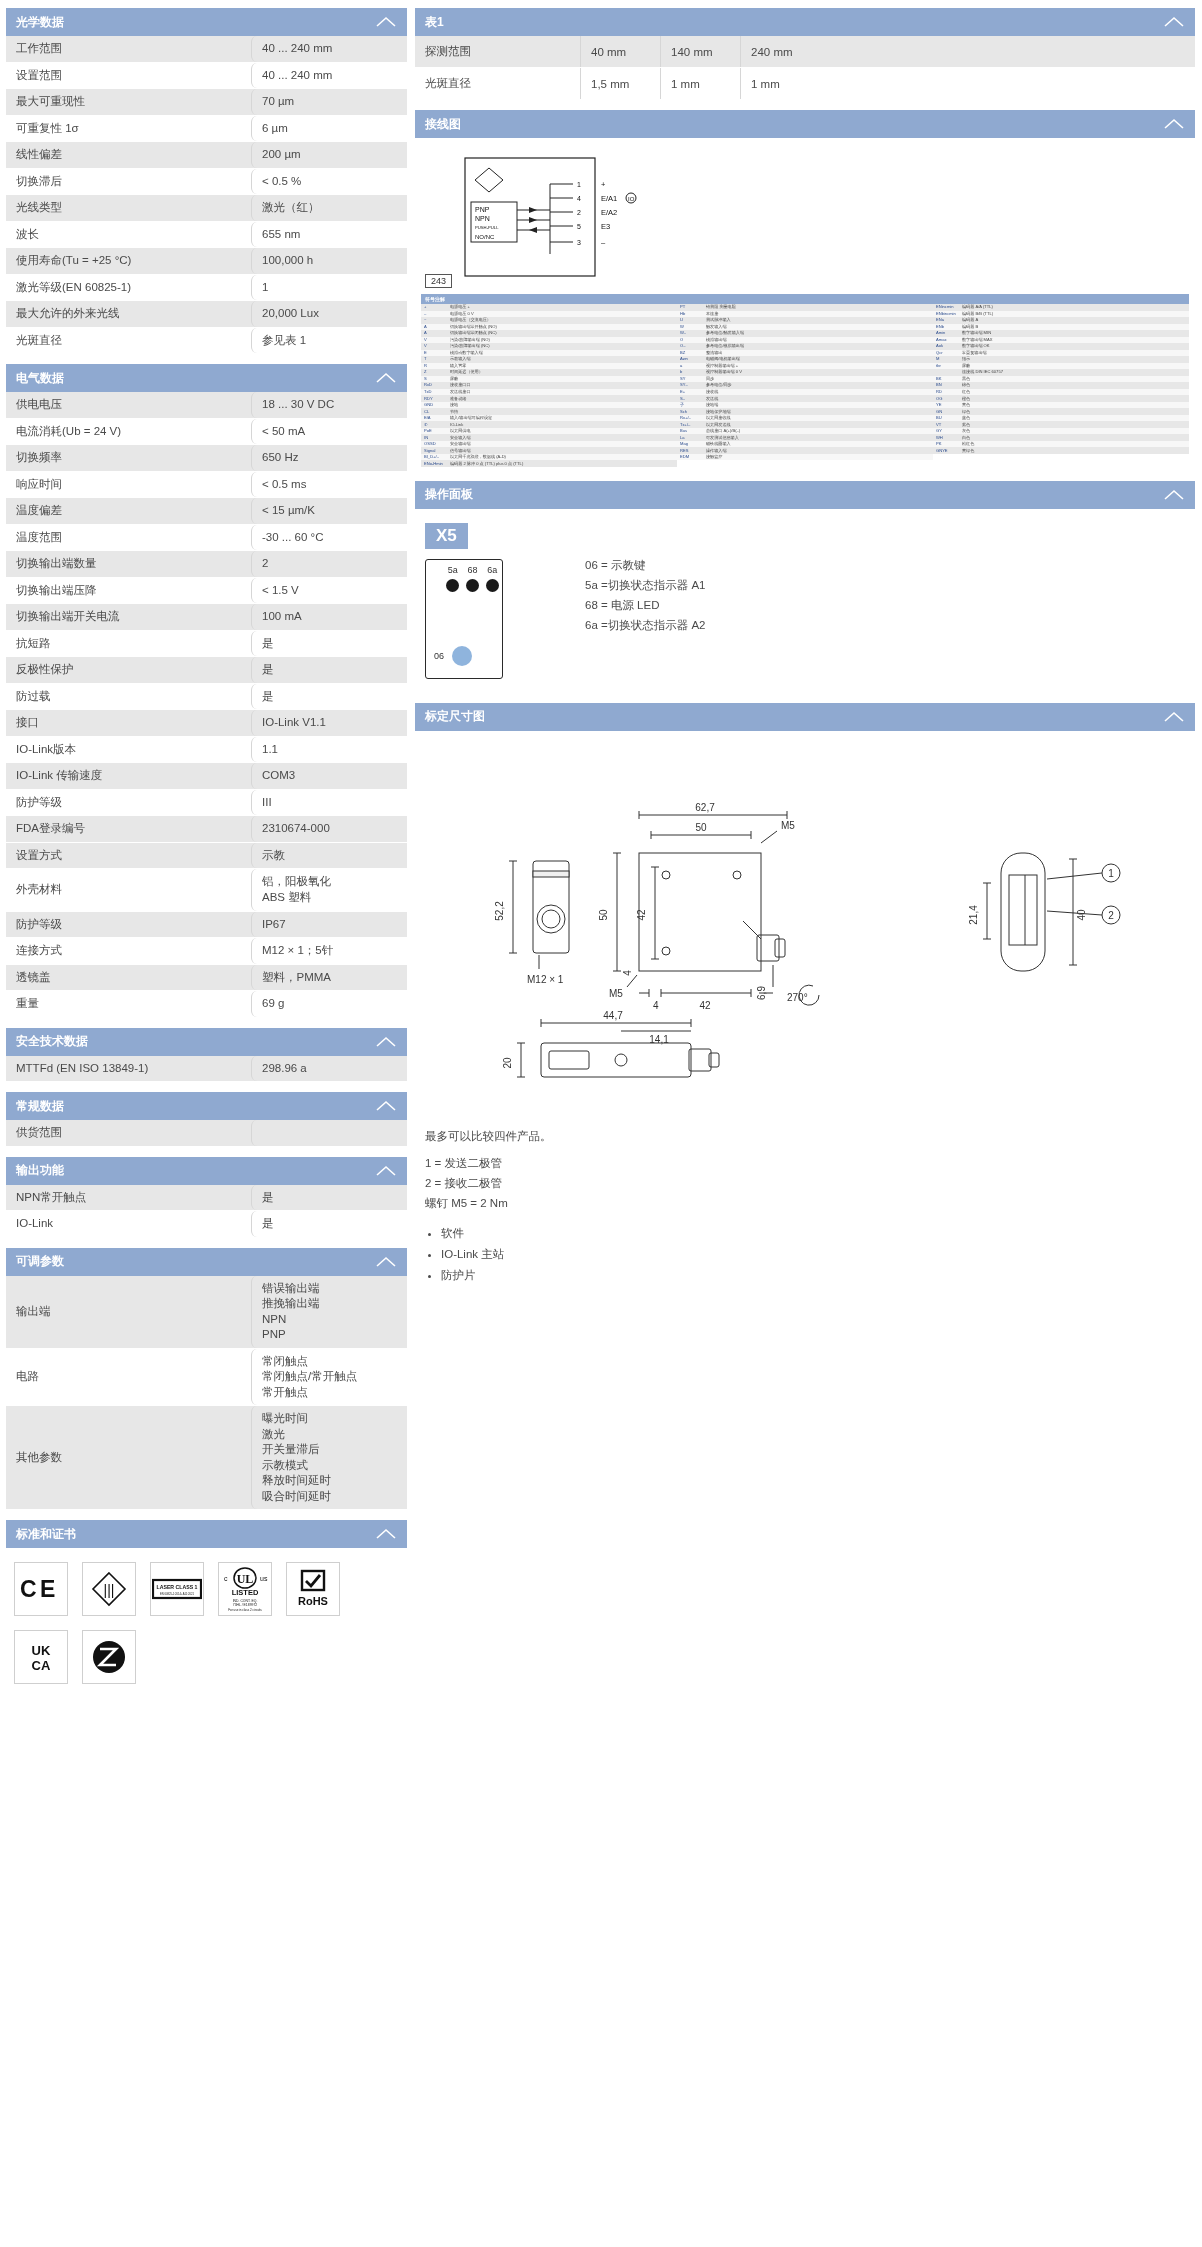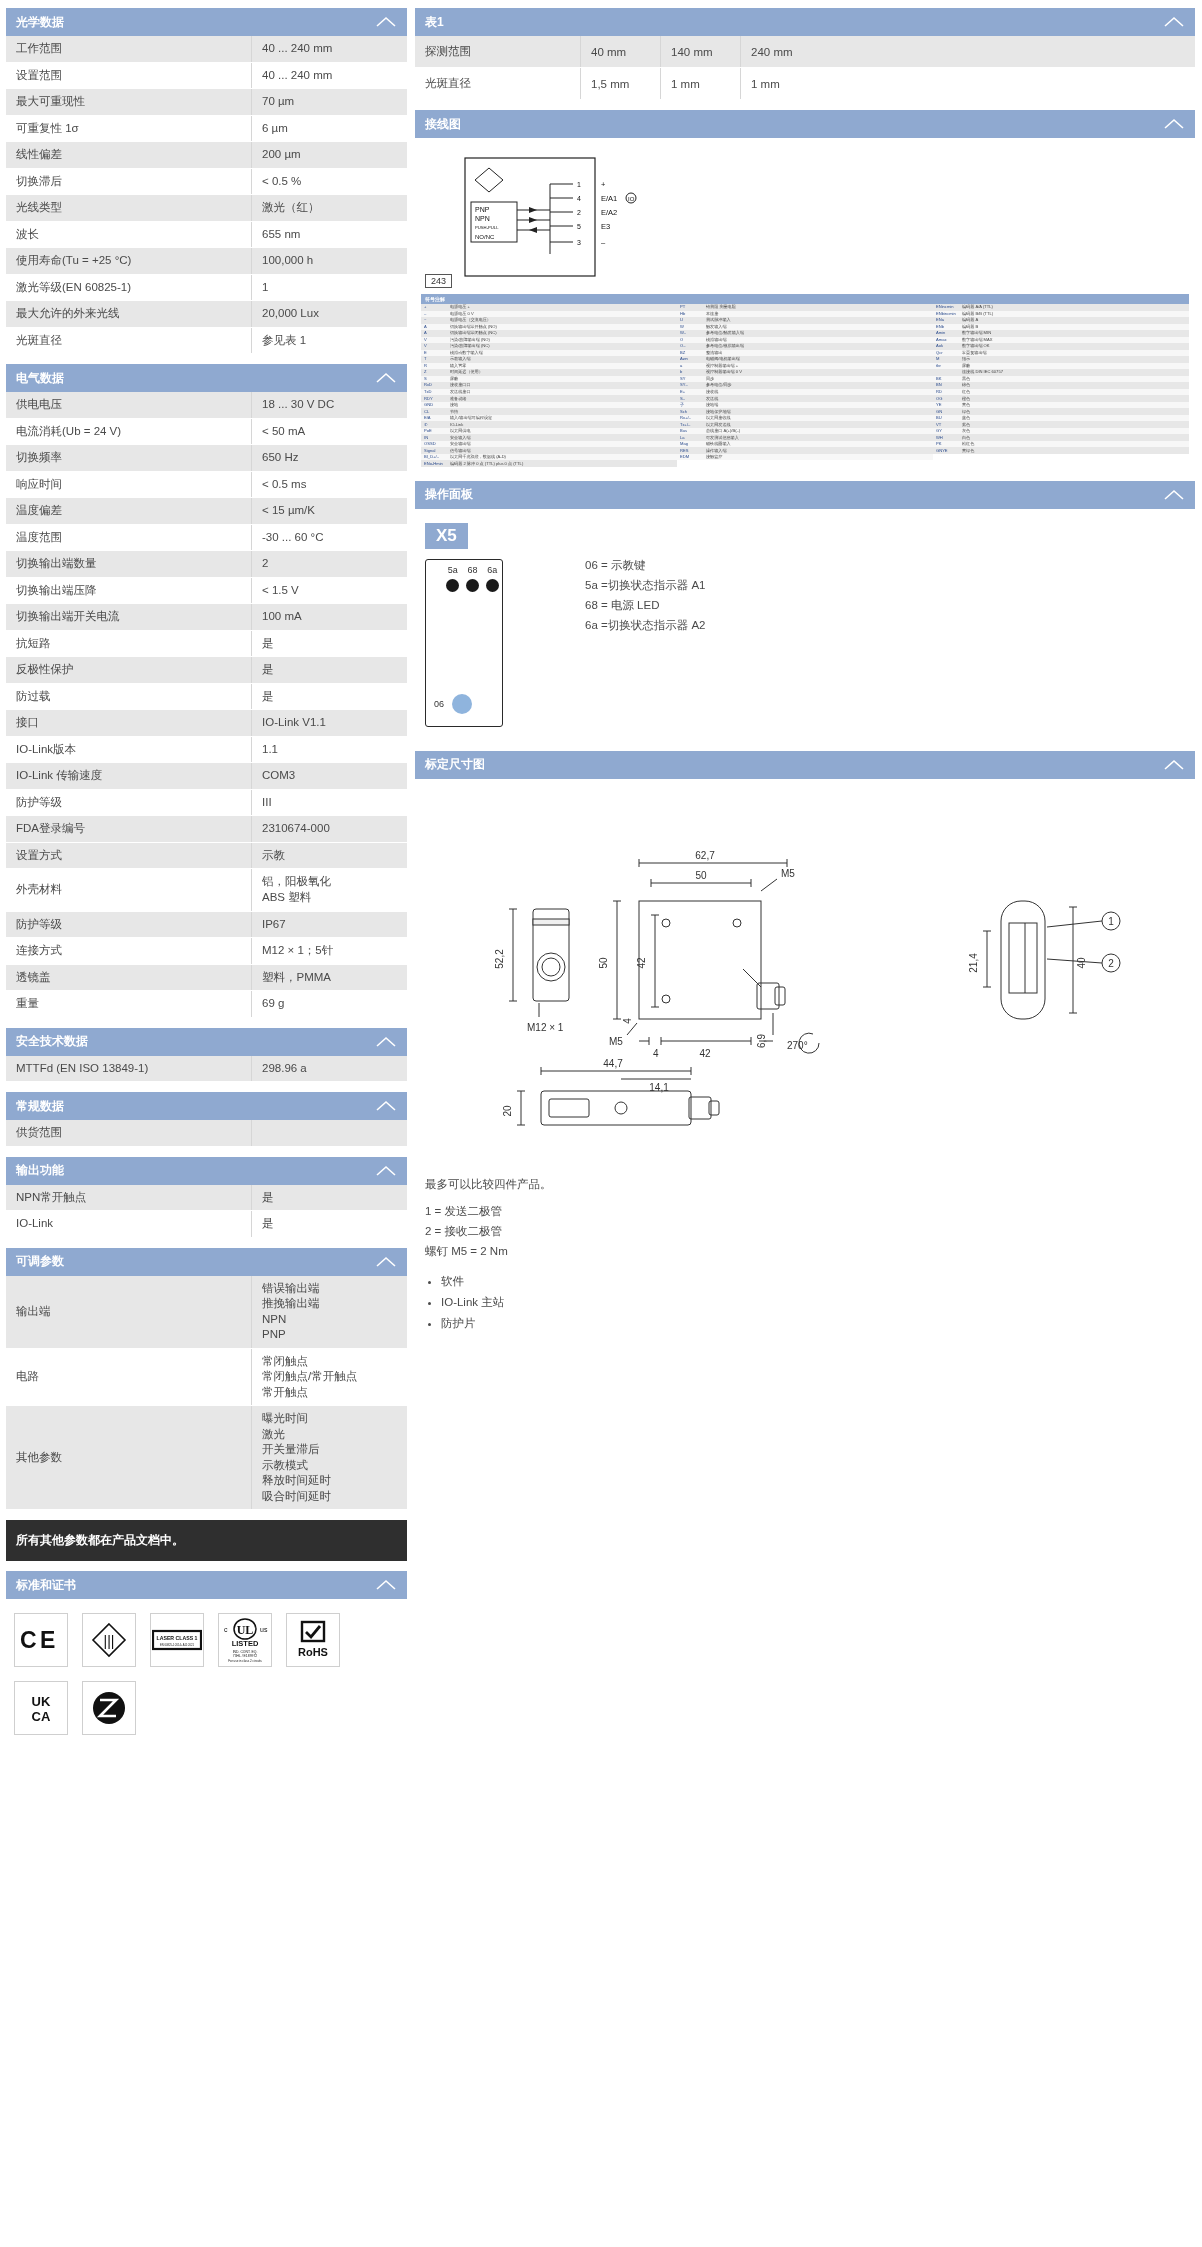--- a/index.html
+++ b/index.html
@@ -53,20 +53,21 @@
   }
   .row .v {
     flex: 1;
     padding: 5px 8px 5px 10px;
     display: flex;
     align-items: center;
     color: #4a4a4a;
     border-left: 1px solid #d6d6d6;
     line-height: 1.35;
     white-space: pre-line;
+    border-radius: 6px;
   }
 
   .banner-dark {
     background: #2f2f2f;
     color: #ffffff;
     font-weight: bold;
     font-size: 12px;
     padding: 12px 10px;
     margin-top: 10px;
   }
@@ -133,21 +134,21 @@
 
   
   .panel-area { display: flex; padding: 14px 10px; background: #fff; }
   .panel-left { width: 160px; flex: none; }
   .x5tag {
     display: inline-block; background: #8fa9d0; color: #fff;
     font-weight: bold; font-size: 17px; padding: 3px 11px;
     margin-bottom: 10px;
   }
   .device {
-    width: 78px; height: 168px;
+    width: 78px; height: 120px;
     border: 1.5px solid #2a2a2a; border-radius: 3px;
     position: relative; background: #fff; padding-left: 17px;
   }
   .dev-labels { display: flex; justify-content: space-around; padding-top: 5px; font-size: 9px; color: #333; }
   .dev-dots { display: flex; justify-content: space-around; padding-top: 4px; }
   .dot { width: 13px; height: 13px; border-radius: 50%; background: #1a1a1a; }
   .dev-bottom { position: absolute; bottom: 12px; left: 0; width: 100%;
      display: flex; align-items: center; padding: 0 8px; gap: 8px; }
   .dev-bottom .lbl { font-size: 9px; color: #333; }
   .blue-btn { width: 20px; height: 20px; border-radius: 50%; background: #8fb4dd; }
@@ -403,21 +404,20 @@
             <div class="v">曝光时间
 激光
 开关量滞后
 示教模式
 释放时间延时
 吸合时间延时</div>
           </div>
         </div>
       </div>
 
-    <div class="banner-dark">所有其他参数都在产品文档中。</div>
 
     <div class="sec-head">
       <span>标准和证书</span>
       <span class="chev">
         <svg width="22" height="14" viewBox="0 0 22 14">
             <path d="M2 11 L11 3 L20 11" stroke="#ffffff" stroke-width="1.6" fill="none"></path>
           </svg>
       </span>
     </div>
 

